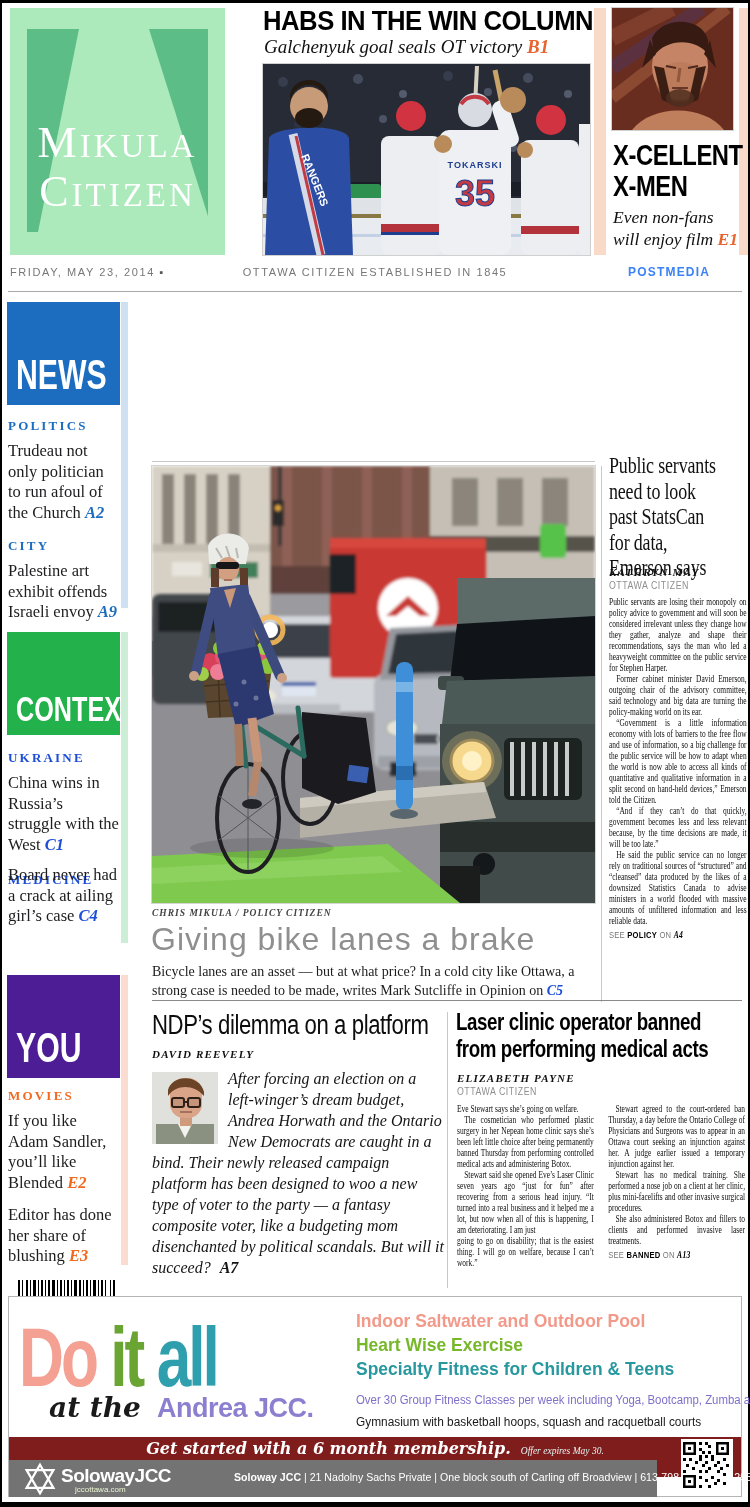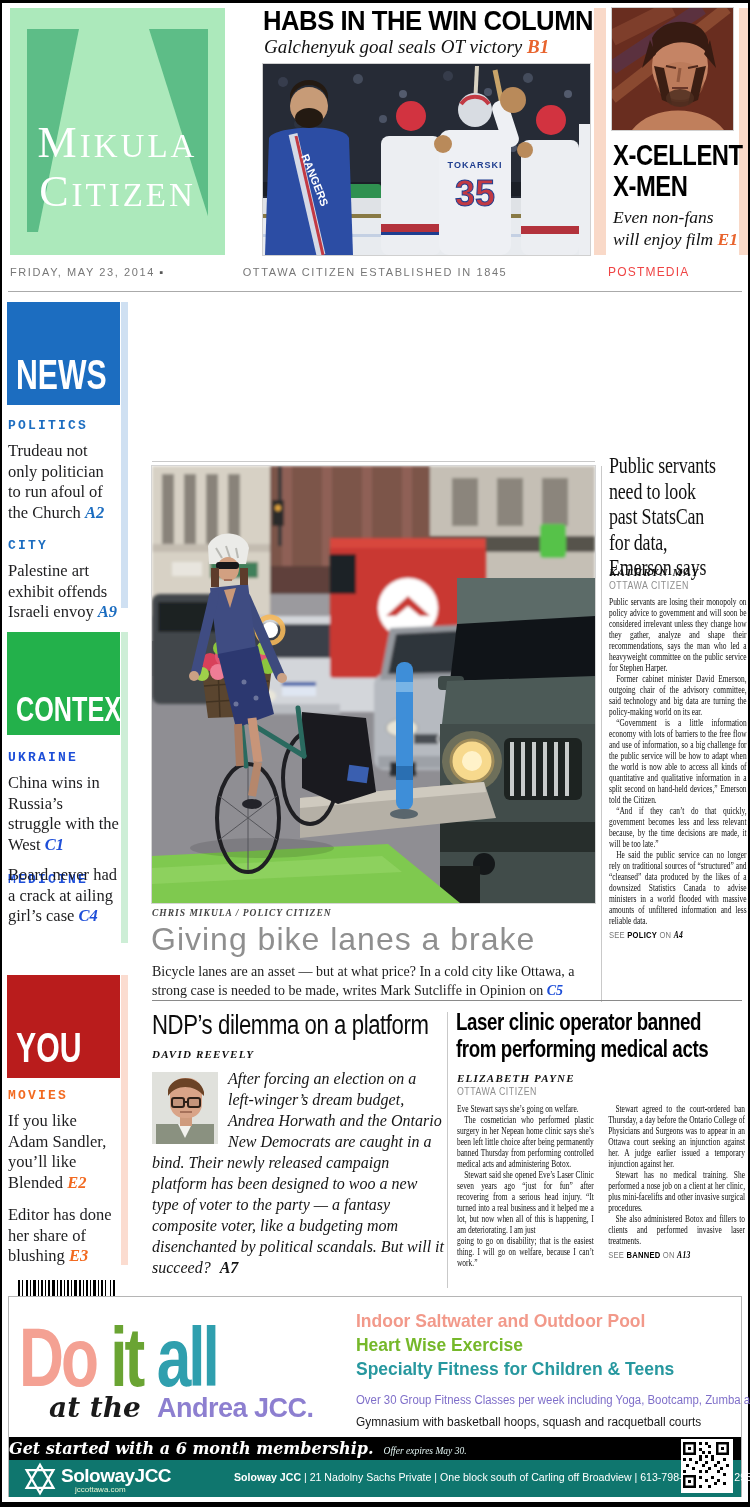--- a/index.html
+++ b/index.html
@@ -3,21 +3,21 @@
 <meta charset="utf-8">
 <style>
   html,body{margin:0;padding:0;background:#fff}
   #page{position:relative;width:750px;height:1507px;background:#fff;overflow:hidden;
         font-family:"Liberation Serif",serif;color:#111}
   .abs{position:absolute}
   .edge{position:absolute;background:#000}
   .cond{font-family:"Liberation Sans","DejaVu Sans",sans-serif}
   .sx{transform-origin:0 0;display:block;white-space:nowrap}
   
-  .k{font-weight:700;font-size:13px;letter-spacing:2.2px;font-family:Liberation Mono, monospace}
+  .k{font-weight:700;font-size:13px;letter-spacing:2.2px;font-family:Liberation Serif, serif}
   .blue{color:#1c6dc0}.greenc{color:#1d4ed8}.orangec{color:#f26a21}.redref{color:#e8642e}
   .sb{font-size:16.5px;line-height:20.5px;color:#1d1d1f;width:112px}
   .pr{font-style:italic;font-weight:700}
   .byl{font-style:italic;font-weight:700;font-size:11px;letter-spacing:1.2px;color:#111;font-family:Liberation Serif, serif}
   .org{font-family:"Liberation Sans",sans-serif;font-size:10px;color:#8e8e8e;letter-spacing:.6px;transform:scaleX(.88);transform-origin:0 0;white-space:nowrap}
   .jtext{font-size:9.3px;line-height:11px;text-align:justify;hyphens:auto;color:#0f0f0f;
          transform:scaleX(.8);transform-origin:0 0}
   .jtext p{margin:0;text-indent:9px}
   .jtext p.np{text-indent:0}
   .see{font-family:"Liberation Sans",sans-serif;font-size:9.5px;color:#767676;letter-spacing:.3px;margin-top:2px;text-indent:0}
@@ -155,21 +155,21 @@
     <div>Even non-fans</div>
     <div style="white-space:nowrap"><span>will enjoy film</span>
       <span class="pr redref">E1</span></div>
   </div>
 
   <div class="abs cond" style="left:10px;top:266px;font-size:11px;letter-spacing:1.6px;color:#777;white-space:nowrap">
     <span>FRIDAY, MAY 23, 2014</span>
     <span style="color:#555">▪</span>
   </div>
   <div class="abs cond" style="left:0;top:266px;width:750px;text-align:center;font-size:11px;letter-spacing:1.6px;color:#777">OTTAWA CITIZEN ESTABLISHED IN 1845</div>
-  <div class="abs cond" style="left:608px;top:265px;font-size:12px;font-weight:400;letter-spacing:1.2px;color:#ef4444">POSTMEDIA</div>
+  <div class="abs cond" style="left:628px;top:265px;font-size:12px;font-weight:700;letter-spacing:1.2px;color:#3b82f6">POSTMEDIA</div>
   <div class="rule" style="left:8px;top:291px;width:734px;height:1px;background:#aaa"></div>
 
   <div class="abs" style="left:7px;top:302px;width:113px;height:103px;background:#1c6dc0">
     <span class="blocklabel" style="font-size:42px;transform:scaleX(.72)">NEWS</span>
   </div>
   <div class="abs" style="left:121px;top:302px;width:7px;height:306px;background:#cfe0f2"></div>
 
   <div class="abs k blue" style="left:8px;top:418px">POLITICS</div>
   <div class="abs sb" style="left:8px;top:441px">
     <span>Trudeau not only politician to run afoul of the Church</span>
@@ -190,21 +190,21 @@
   <div class="abs sb" style="left:8px;top:773px">
     <span>China wins in Russia’s struggle with the West</span>
     <span class="pr greenc">C1</span>
   </div>
   <div class="abs k greenc" style="left:8px;top:872px">MEDICINE</div>
   <div class="abs sb" style="left:8px;top:865px">
     <span>Board never had a crack at ailing girl’s case</span>
     <span class="pr greenc">C4</span>
   </div>
 
-  <div class="abs" style="left:7px;top:975px;width:113px;height:103px;background:#b91c1c">
+  <div class="abs" style="left:7px;top:975px;width:113px;height:103px;background:#4c1d95">
     <span class="blocklabel" style="font-size:42px;transform:scaleX(.72)">YOU</span>
   </div>
   <div class="abs" style="left:121px;top:975px;width:7px;height:290px;background:#fbdcd0"></div>
 
   <div class="abs k orangec" style="left:8px;top:1088px">MOVIES</div>
   <div class="abs sb" style="left:8px;top:1111px">
     <span>If you like Adam Sandler, you’ll like Blended</span>
     <span class="pr orangec">E2</span>
   </div>
   <div class="abs sb" style="left:8px;top:1205px">
@@ -501,25 +501,25 @@
     <div class="abs" style="left:40px;top:94px;white-space:nowrap">
       <span class="script" style="font-size:28px;color:#1a1a1a">at the</span>
       <span class="cond" style="font-size:27px;font-weight:700;color:#8d7fd0;letter-spacing:-.5px;margin-left:12px">Andrea JCC.</span>
     </div>
     <div class="abs feat" style="left:347px;top:12px;color:#f2998a">Indoor Saltwater and Outdoor Pool</div>
     <div class="abs feat" style="left:347px;top:36px;color:#76b82a">Heart Wise Exercise</div>
     <div class="abs feat" style="left:347px;top:60px;color:#27989f">Specialty Fitness for Children &amp; Teens</div>
     <div class="abs cond" style="left:347px;top:96px;font-size:12px;color:#7f6fc9;white-space:nowrap;transform:scaleX(.95);transform-origin:0 0">Over 30 Group Fitness Classes per week including Yoga, Bootcamp, Zumba and more.</div>
     <div class="abs cond" style="left:347px;top:118px;font-size:12.5px;color:#1a1a1a;white-space:nowrap;transform:scaleX(.95);transform-origin:0 0">Gymnasium with basketball hoops, squash and racquetball courts</div>
 
-    <div class="abs" style="left:0;top:140px;width:732px;height:40px;background:#000000;text-align:left">
+    <div class="abs" style="left:0;top:140px;width:732px;height:40px;background:#7f1d1d;text-align:center">
       <span class="script" style="font-size:16px;color:#fff;line-height:23px">Get started with a 6 month membership.</span>
       <span style="font-style:italic;font-size:9.5px;color:#e3f6f4;margin-left:6px">Offer expires May 30.</span>
     </div>
-    <div class="abs" style="left:0;top:163px;width:732px;height:37px;background:#0f766e">
+    <div class="abs" style="left:0;top:163px;width:648px;height:37px;background:#737373">
       <span class="abs" style="left:14px;top:2px">
         <svg width="34" height="34" viewBox="0 0 38 38">
           <polygon points="19,3 34,29 4,29" fill="none" stroke="#fff" stroke-width="2.5"></polygon>
           <polygon points="19,35 4,9 34,9" fill="none" stroke="#fff" stroke-width="2.5"></polygon>
         </svg>
       </span>
       <span class="abs cond" style="left:52px;top:5px;font-size:19px;font-weight:700;color:#fff;letter-spacing:-.5px">SolowayJCC</span>
       <span class="abs cond" style="left:66px;top:25px;font-size:8px;color:#e8f5d2">jccottawa.com</span>
       <span class="abs cond" style="left:225px;top:11px;font-size:11.5px;color:#fff;white-space:nowrap;transform:scaleX(.92);transform-origin:0 0">
         <b>Soloway JCC</b>

